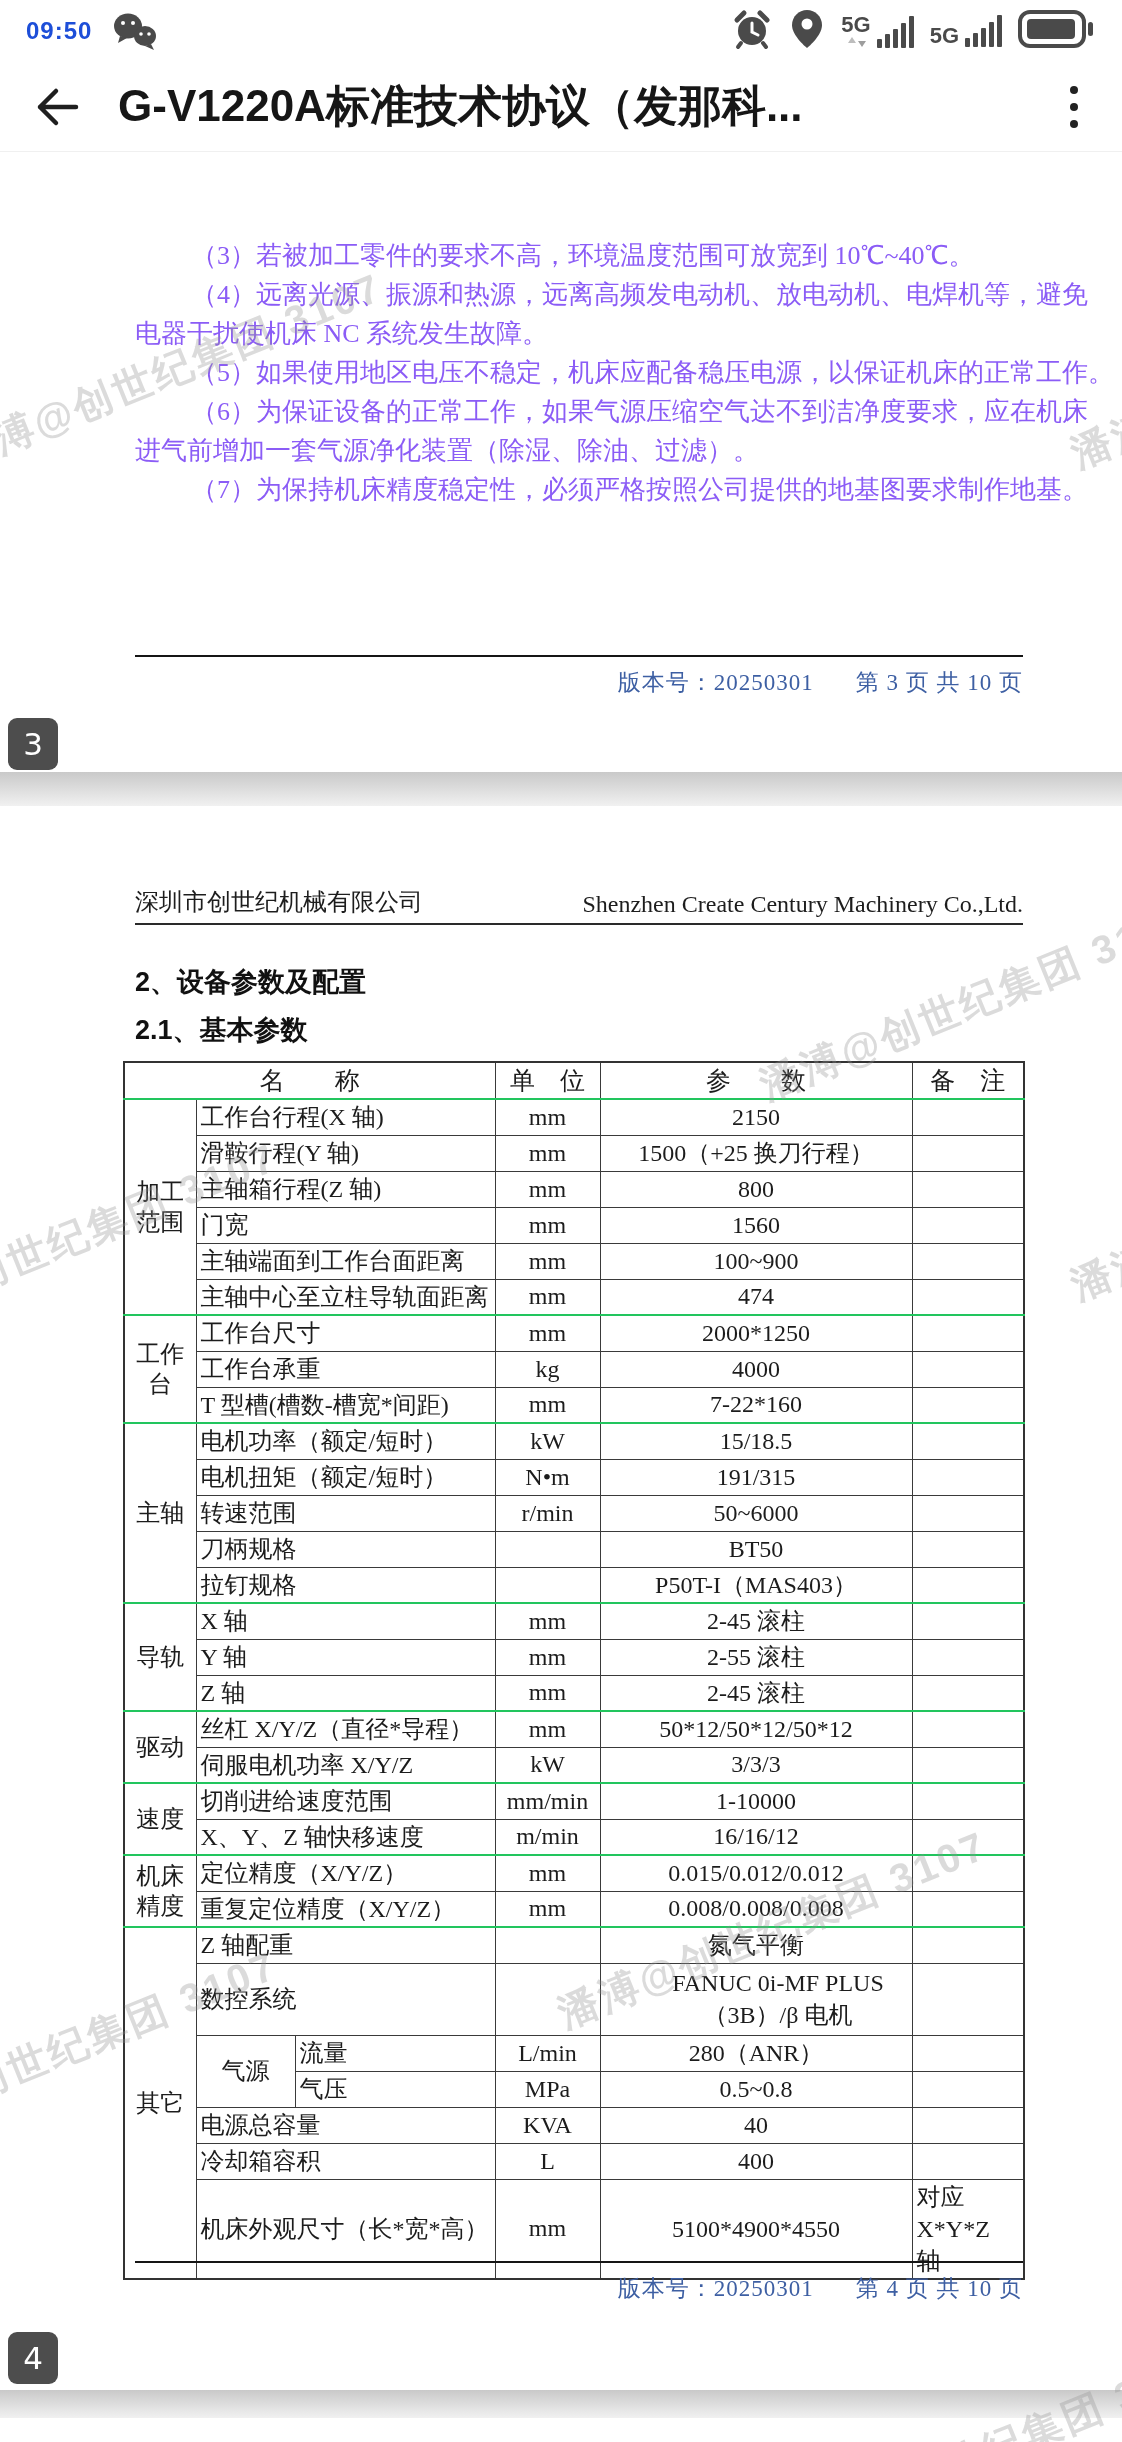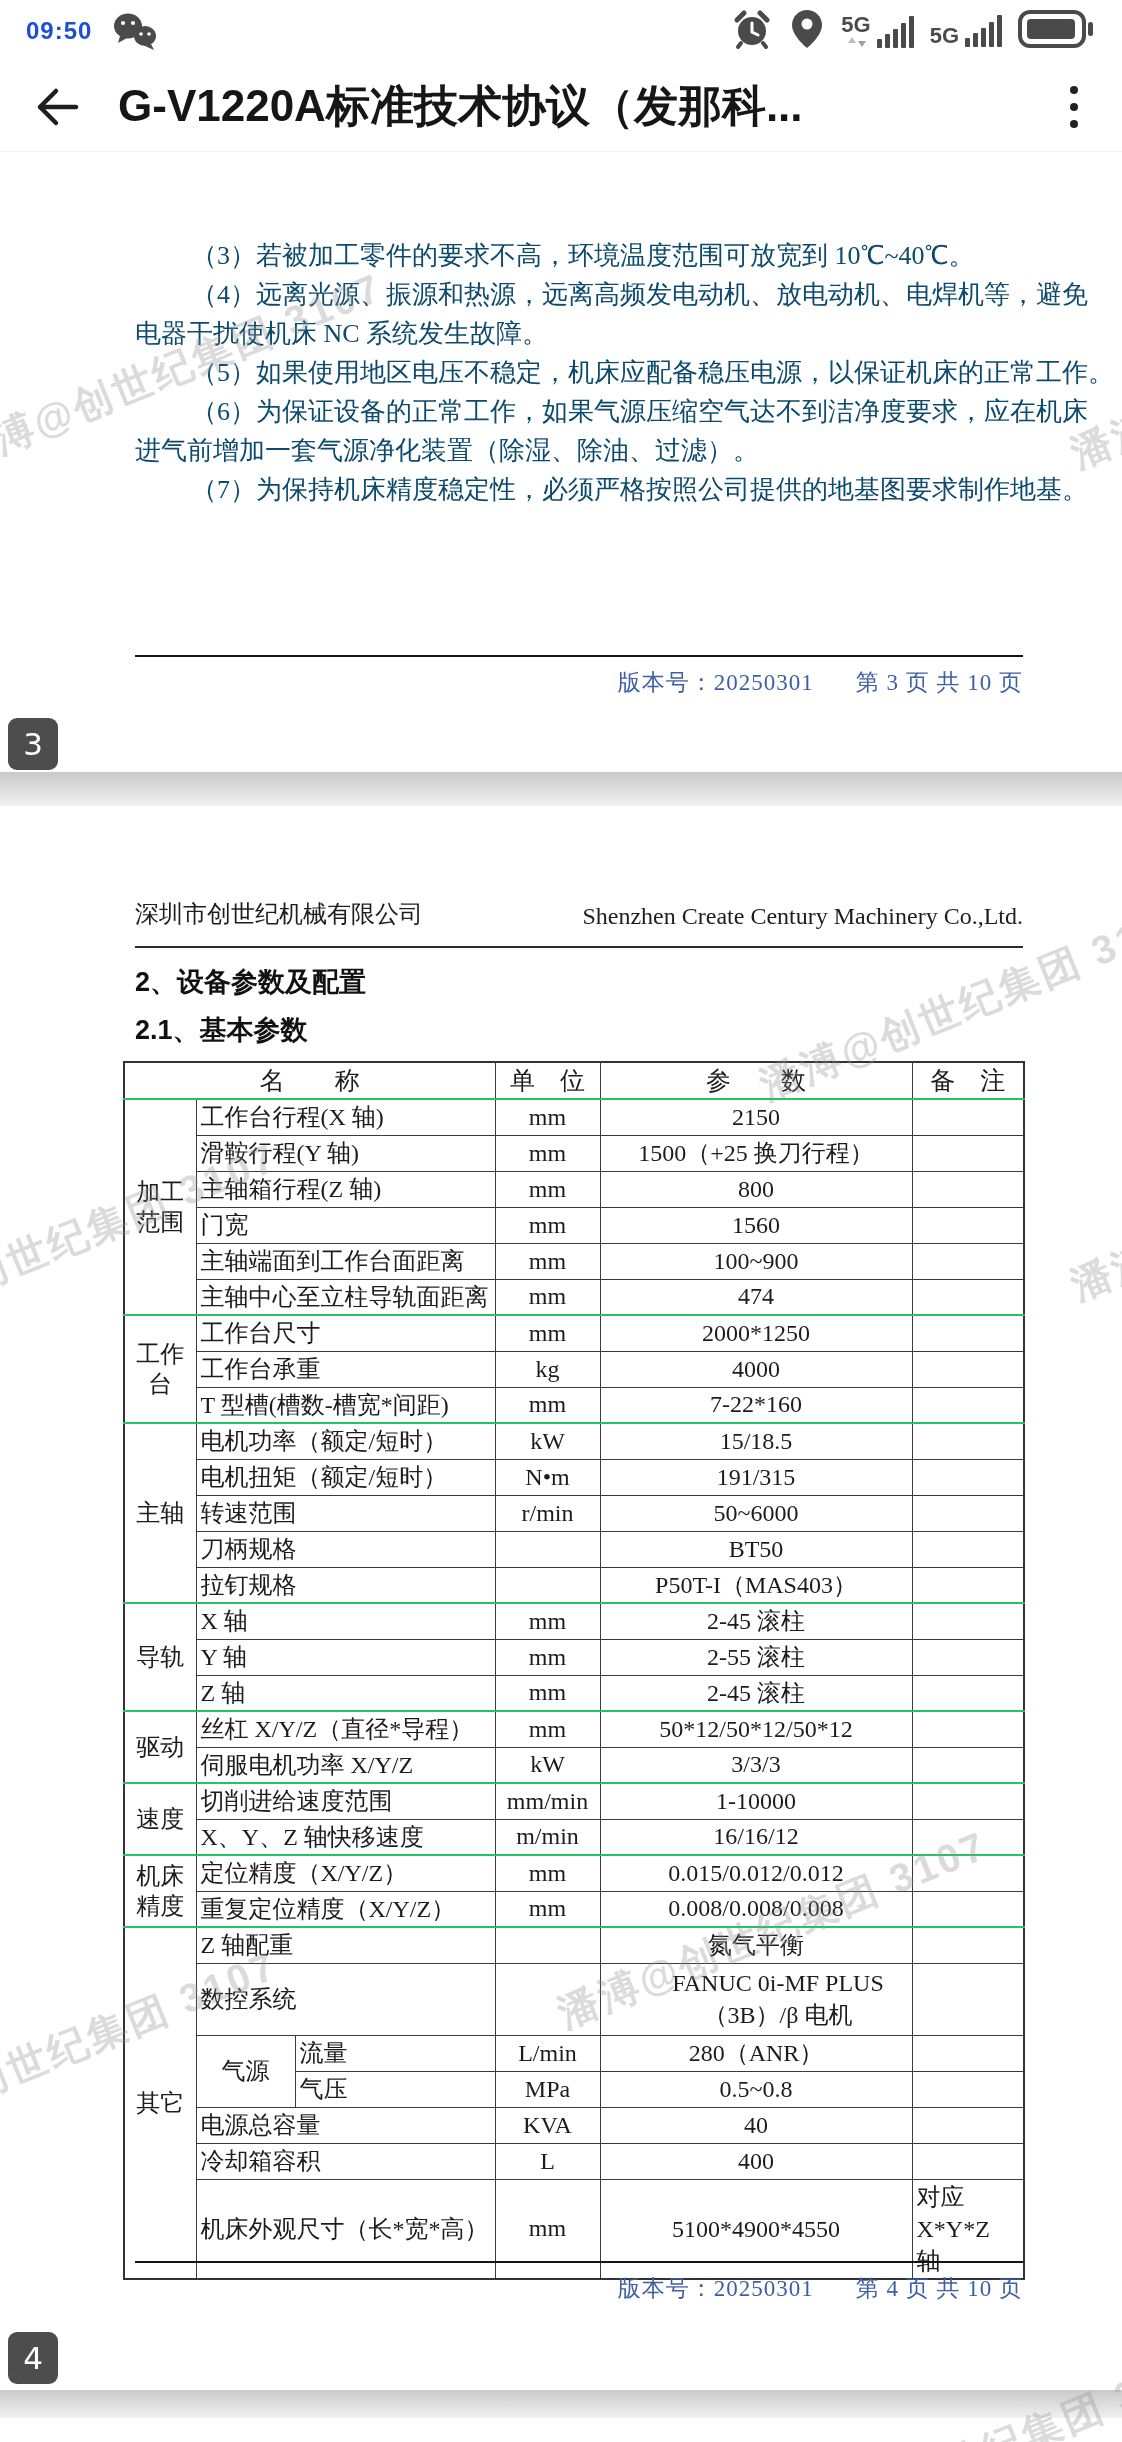--- a/index.html
+++ b/index.html
@@ -44,38 +44,38 @@
   .page{ position:absolute; left:0; width:100%; background:#ffffff; }
   .page3{ top:152px; height:620px; }
   .page4{ top:806px; height:1584px; }
   .sep{ position:absolute; left:0; width:100%; background:linear-gradient(#c9c9c9,#f1f1f1); }
   .sep1{ top:772px; height:34px; }
   .sep2{ top:2390px; height:28px; }
   .next-page{ position:absolute; top:2418px; left:0; width:100%; height:24px; background:#fff; }
   
   .doc-text{
     position:absolute; left:135px; width:890px; top:84px;
-    font-family:"Liberation Serif", serif; font-size:26px; color:#0c4a6e;
+    font-family:"Liberation Serif", serif; font-size:26px; color:#8b5cf6;
   }
   .doc-line{ line-height:39px; white-space:nowrap; }
   .doc-line.indent{ padding-left:56px; }
   .page-footer{ position:absolute; left:135px; width:888px; }
   .pf3{ top:503px; } .pf4{ top:1455px; }
   .pf-line{ border-top:2px solid #151515; }
   .pf-text{
     margin-top:10px; text-align:right; font-family:"Liberation Serif", serif;
     font-size:23px; color:var(--footer-blue,#3d5fa3); letter-spacing:1px;
   }
   .pf-text .gap{ display:inline-block; width:42px; }
   
   .company-line{
     position:absolute; top:80px; left:135px; width:888px;
     display:flex; justify-content:space-between; align-items:flex-end;
-    border-bottom:2px solid #2a2a2a; padding-bottom:16px;
-    font-family:"Liberation Serif", serif; font-size:24px; color:#1d1d1d;margin-top:12px;
+    border-bottom:2px solid #2a2a2a; padding-bottom:5px;
+    font-family:"Liberation Serif", serif; font-size:24px; color:#1d1d1d;
   }
   .h-sec{ position:absolute; left:135px; font-size:27px; font-weight:bold; color:#111;
     font-family:"Liberation Sans", sans-serif; }
   .h-sec1{ top:158px; } .h-sec2{ top:206px; }
   
   .tbl-wrap{ position:absolute; top:255px; left:123px; width:900px; }
   table.params{ width:100%; border-collapse:collapse; table-layout:fixed;
     font-family:"Liberation Serif", serif; color:#1c1c1c; }
   table.params td, table.params th{
     border:1px solid #3a3a3a; font-size:24px; font-weight:normal;

